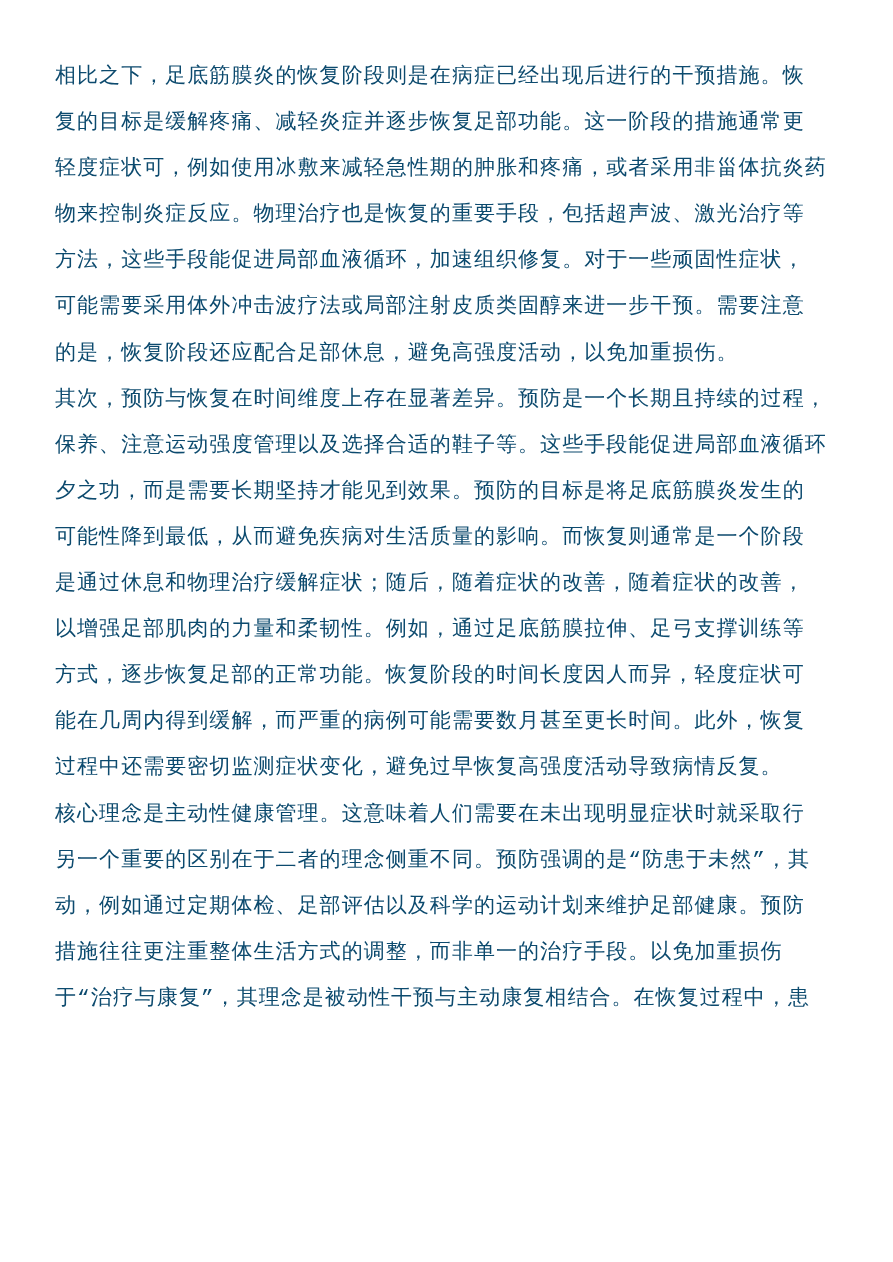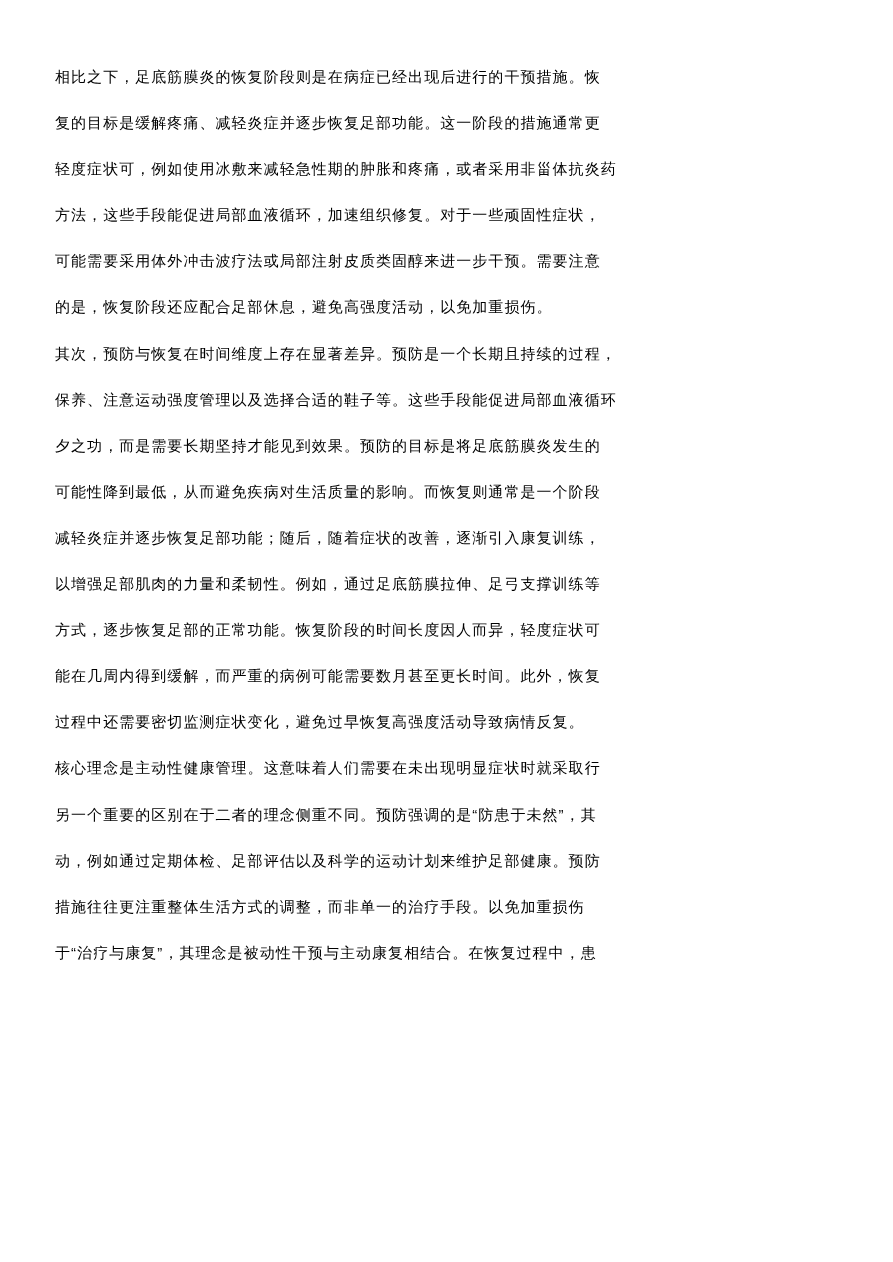--- a/index.html
+++ b/index.html
@@ -1,44 +1,45 @@
 <!DOCTYPE html>
 <html><head>
 <meta charset="utf-8">
 <style>
   html, body { margin: 0; padding: 0; background: #ffffff; }
   body { width: 893px; height: 1262px; position: relative; overflow: hidden; }
   .page {
     position: absolute; left: 55px; top: 54px; width: 730px;
-    font-family: Liberation Sans, sans-serif;
-    font-size: 15px; color: #000000; font-weight: 500;
+    font-family: Liberation Mono, monospace;
+    font-size: 21px; color: #0c4a6e; font-weight: 500;
   }
   .line {
     height: 46.1px; line-height: 46.1px; white-space: nowrap;
     letter-spacing: 1.05px;
   }
 </style>
 </head>
 <body>
 
 <div class="page">
   <div>
     <div class="line">相比之下，足底筋膜炎的恢复阶段则是在病症已经出现后进行的干预措施。恢</div>
     <div class="line">复的目标是缓解疼痛、减轻炎症并逐步恢复足部功能。这一阶段的措施通常更</div>
     <div class="line">轻度症状可，例如使用冰敷来减轻急性期的肿胀和疼痛，或者采用非甾体抗炎药</div>
+    <div class="line">物来控制炎症反应。物理治疗也是恢复的重要手段，包括超声波、激光治疗等</div>
     <div class="line">方法，这些手段能促进局部血液循环，加速组织修复。对于一些顽固性症状，</div>
     <div class="line">可能需要采用体外冲击波疗法或局部注射皮质类固醇来进一步干预。需要注意</div>
     <div class="line">的是，恢复阶段还应配合足部休息，避免高强度活动，以免加重损伤。</div>
   </div>
   <div>
     <div class="line">其次，预防与恢复在时间维度上存在显著差异。预防是一个长期且持续的过程，</div>
     <div class="line">保养、注意运动强度管理以及选择合适的鞋子等。这些手段能促进局部血液循环</div>
     <div class="line">夕之功，而是需要长期坚持才能见到效果。预防的目标是将足底筋膜炎发生的</div>
     <div class="line">可能性降到最低，从而避免疾病对生活质量的影响。而恢复则通常是一个阶段</div>
-    <div class="line">减轻炎症并逐步恢复足部功能；随后，随着症状的改善，逐渐引入康复训练，</div>
+    <div class="line">是通过休息和物理治疗缓解症状；随后，随着症状的改善，随着症状的改善，</div>
     <div class="line">以增强足部肌肉的力量和柔韧性。例如，通过足底筋膜拉伸、足弓支撑训练等</div>
     <div class="line">方式，逐步恢复足部的正常功能。恢复阶段的时间长度因人而异，轻度症状可</div>
     <div class="line">能在几周内得到缓解，而严重的病例可能需要数月甚至更长时间。此外，恢复</div>
     <div class="line">过程中还需要密切监测症状变化，避免过早恢复高强度活动导致病情反复。</div>
   </div>
   <div>
     <div class="line">核心理念是主动性健康管理。这意味着人们需要在未出现明显症状时就采取行</div>
     <div class="line">另一个重要的区别在于二者的理念侧重不同。预防强调的是“防患于未然”，其</div>
     <div class="line">动，例如通过定期体检、足部评估以及科学的运动计划来维护足部健康。预防</div>
     <div class="line">措施往往更注重整体生活方式的调整，而非单一的治疗手段。以免加重损伤</div>

